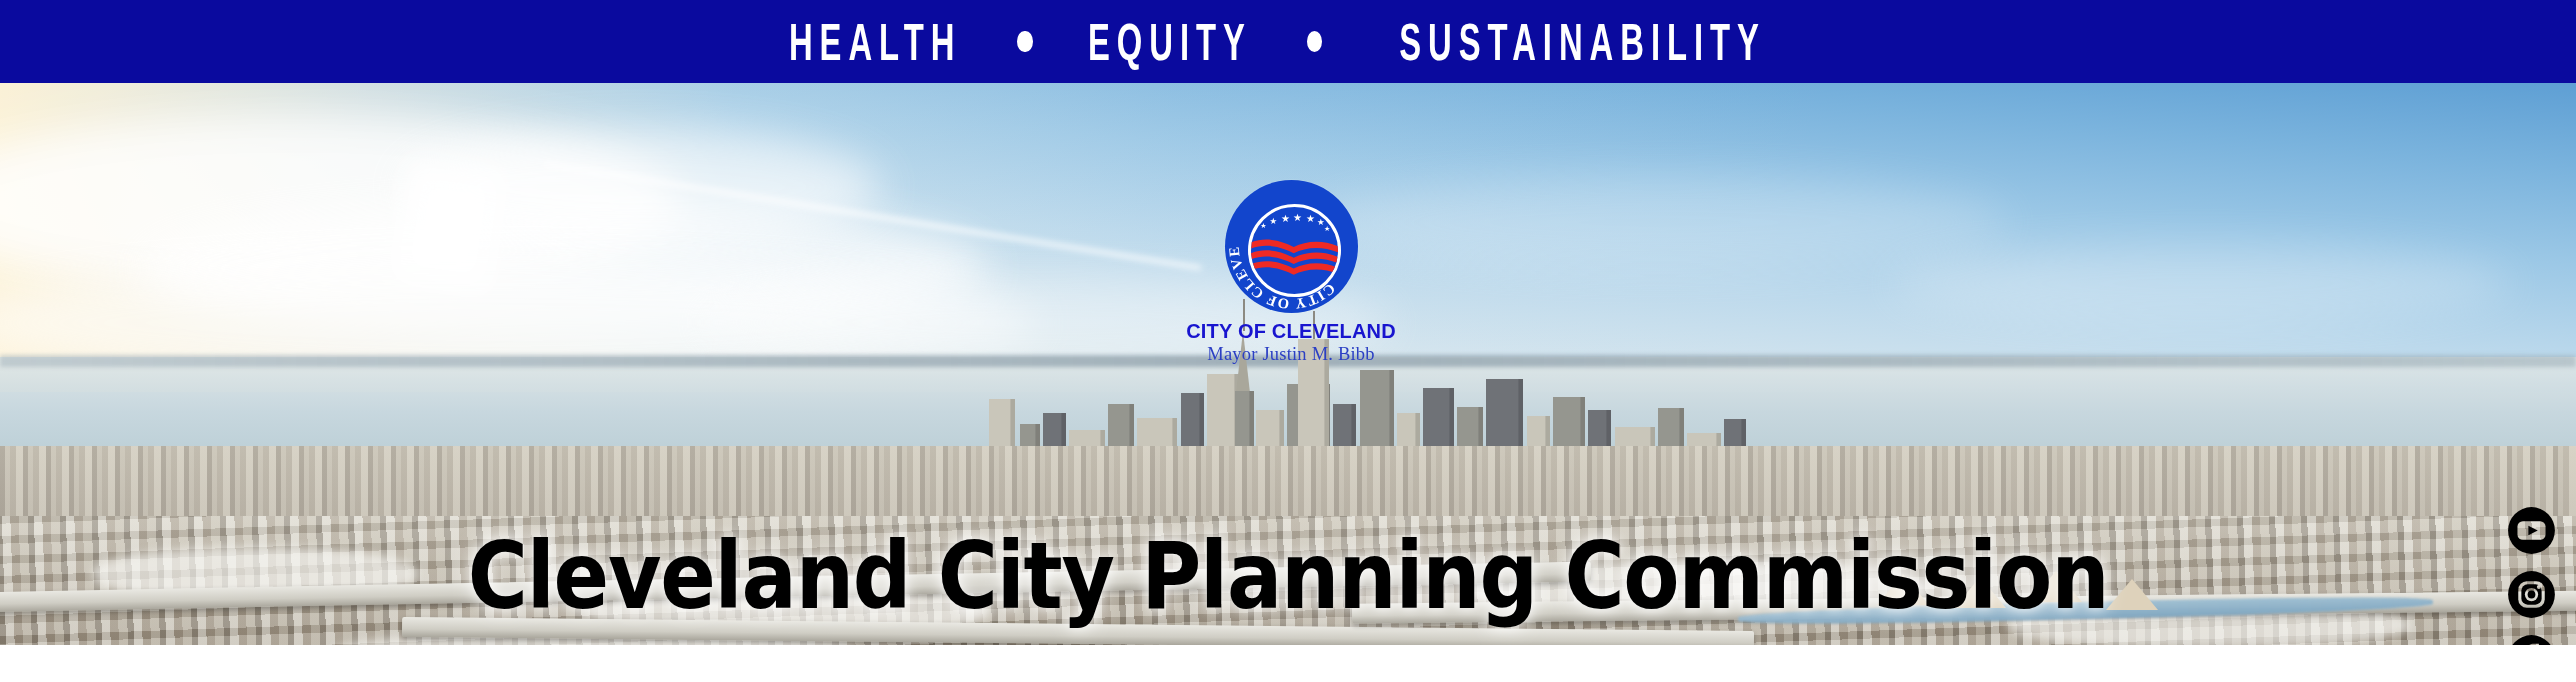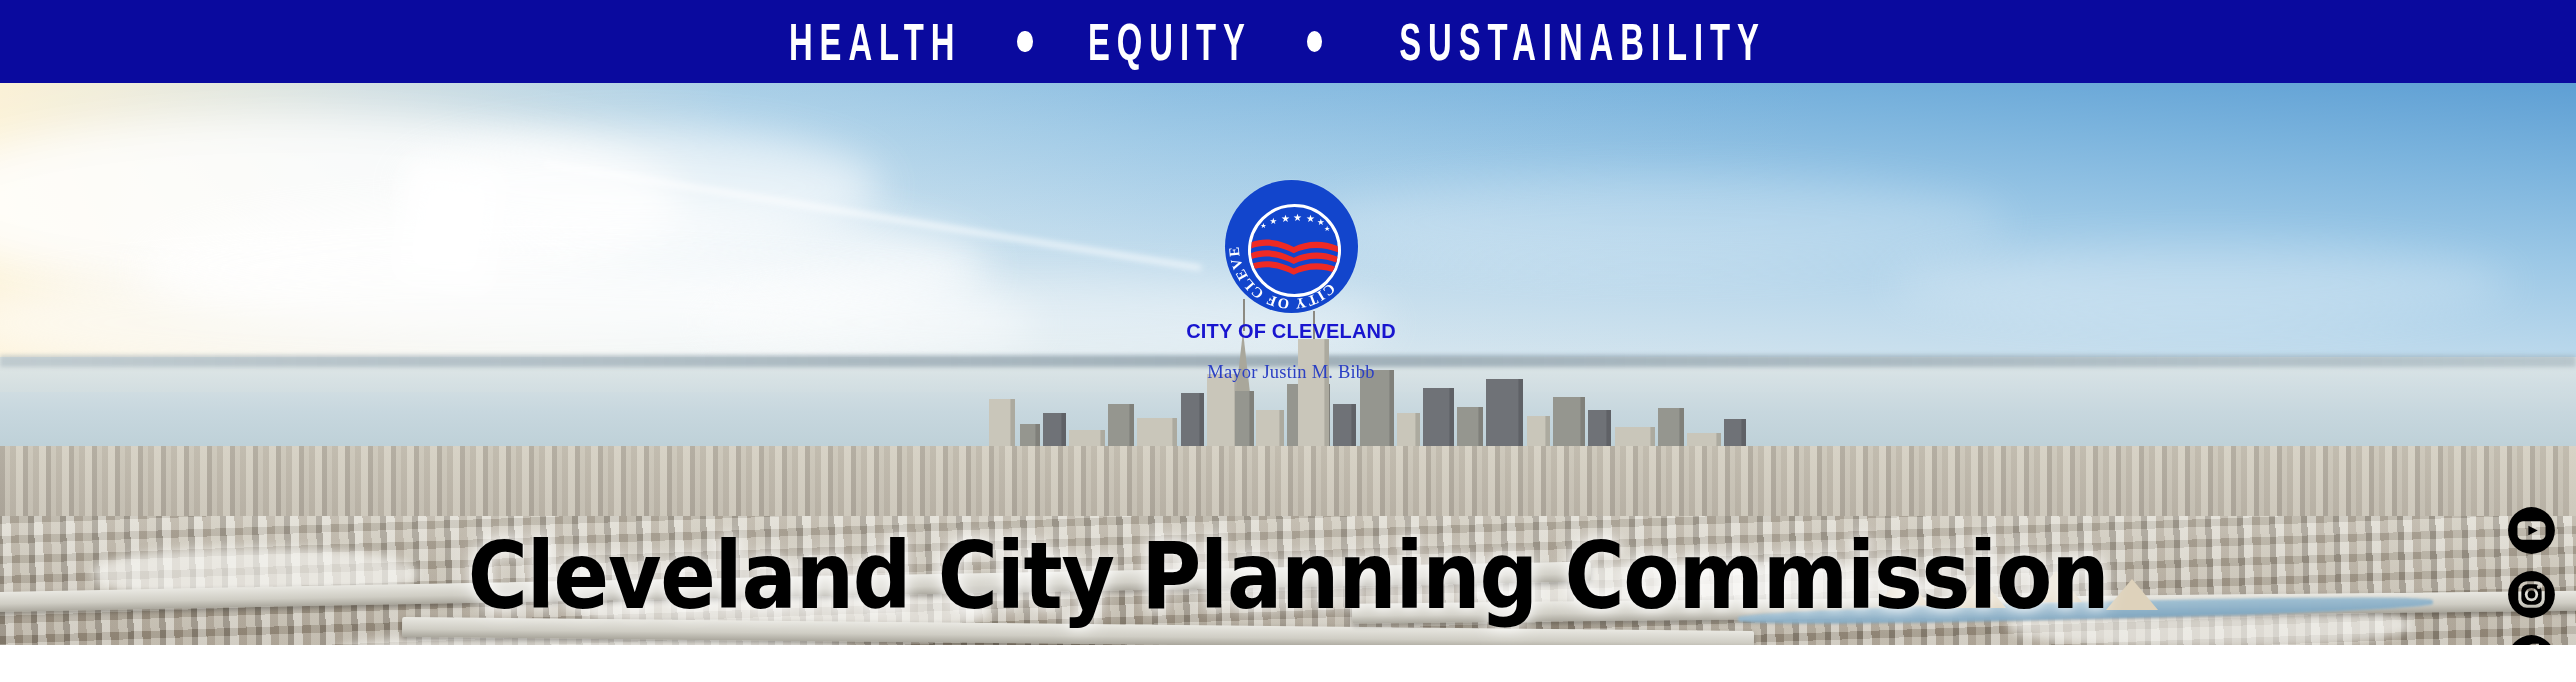--- a/index.html
+++ b/index.html
@@ -278,21 +278,21 @@
     margin-top: 7.7px;
     color: #1815CF;
     font-family: "Liberation Sans", sans-serif;
     font-weight: 700;
     font-size: 20px;
     letter-spacing: 0.2px;
     line-height: 1.05;
     white-space: nowrap;
   }
   .logo-sub {
-    margin-top: 20px;
+    margin-top: 2px;
     color: #2B3FC4;
     font-family: "Liberation Serif", serif;
     font-weight: 400;
     font-size: 18.5px;
     letter-spacing: 0.2px;
     line-height: 1.1;
     white-space: nowrap;
   }
 
   

